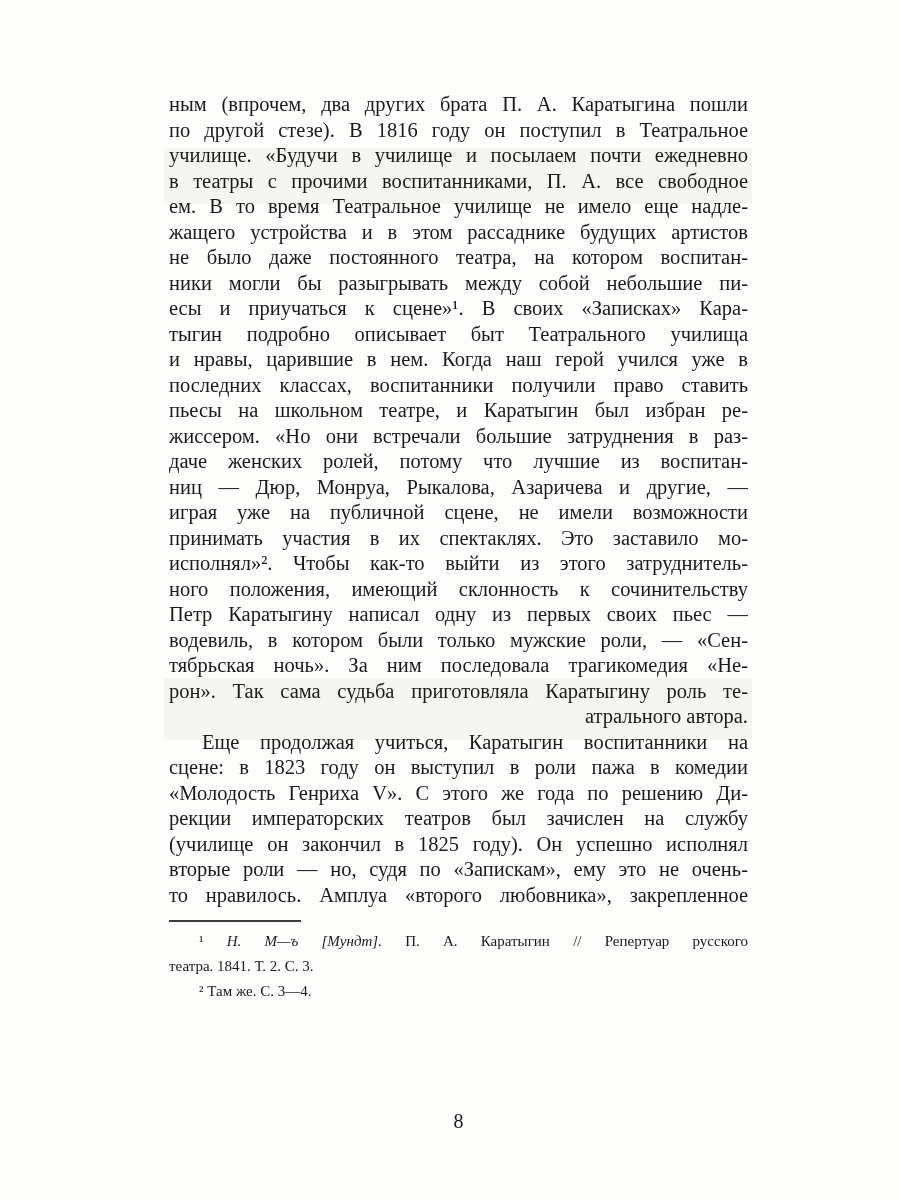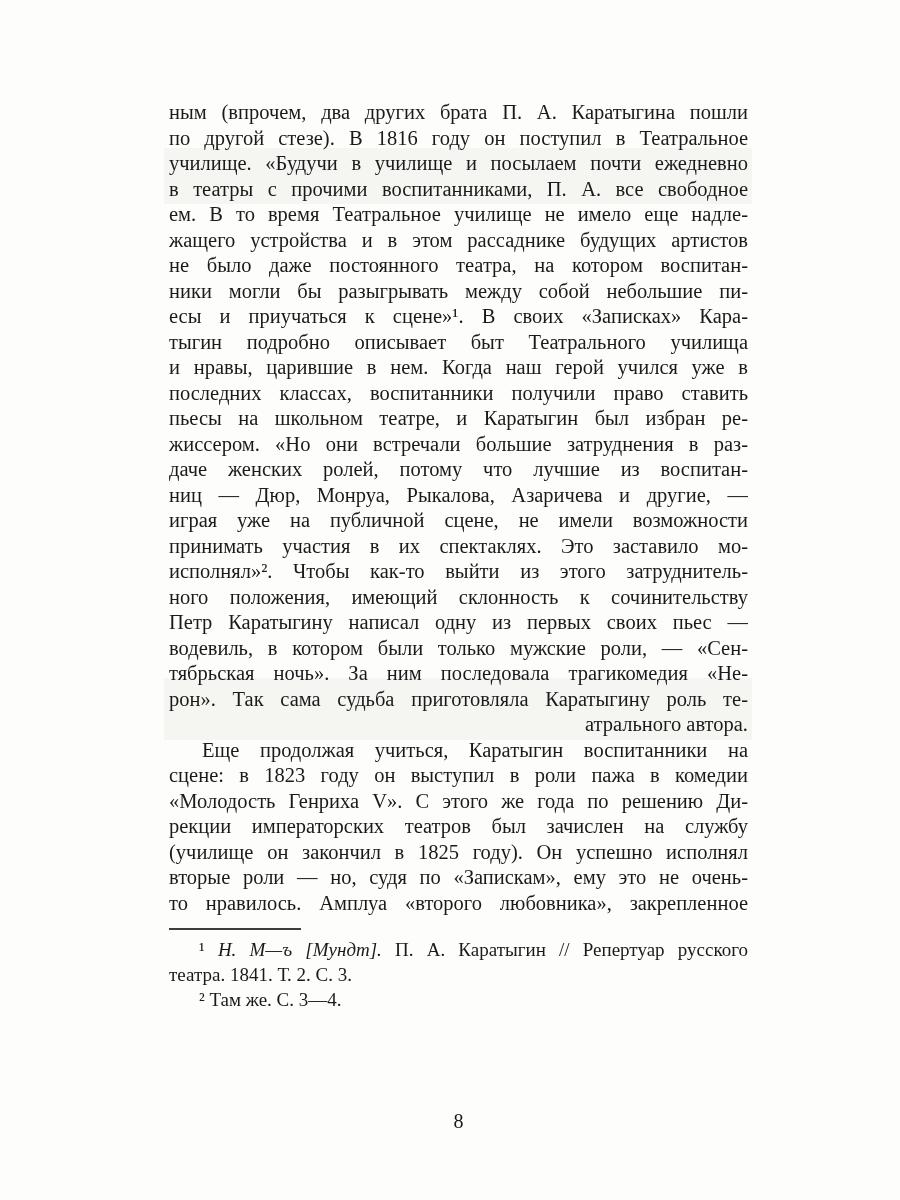--- a/index.html
+++ b/index.html
@@ -17,21 +17,21 @@
     left: 164px;
     width: 588px;
     background: rgba(120, 117, 108, 0.06);
     pointer-events: none;
   }
   .artifact.a1 { top: 148px; height: 56px; }
   .artifact.a2 { top: 678px; height: 62px; }
   .text-block {
     position: absolute;
     left: 169px;
-    top: 100px;
+    top: 92px;
     width: 579px;
     font-size: 20.5px;
     line-height: 25.5px;
   }
   .line {
     height: 25.5px;
     overflow: hidden;
     text-align: justify;
     text-align-last: justify;
   }
@@ -41,21 +41,21 @@
   }
   .line.indent { text-indent: 33px; }
   .fn-divider {
     margin-top: 12px;
     width: 132px;
     height: 0;
     border-top: 2px solid #3d3d3d;
   }
   .footnotes {
     margin-top: 7px;
-    font-size: 19px;
+    font-size: 15px;
     line-height: 25px;
   }
   .fline {
     height: 25px;
     overflow: hidden;
     text-align: left;
     text-align-last: auto;
   }
   .fline.just {
     text-align: justify;

